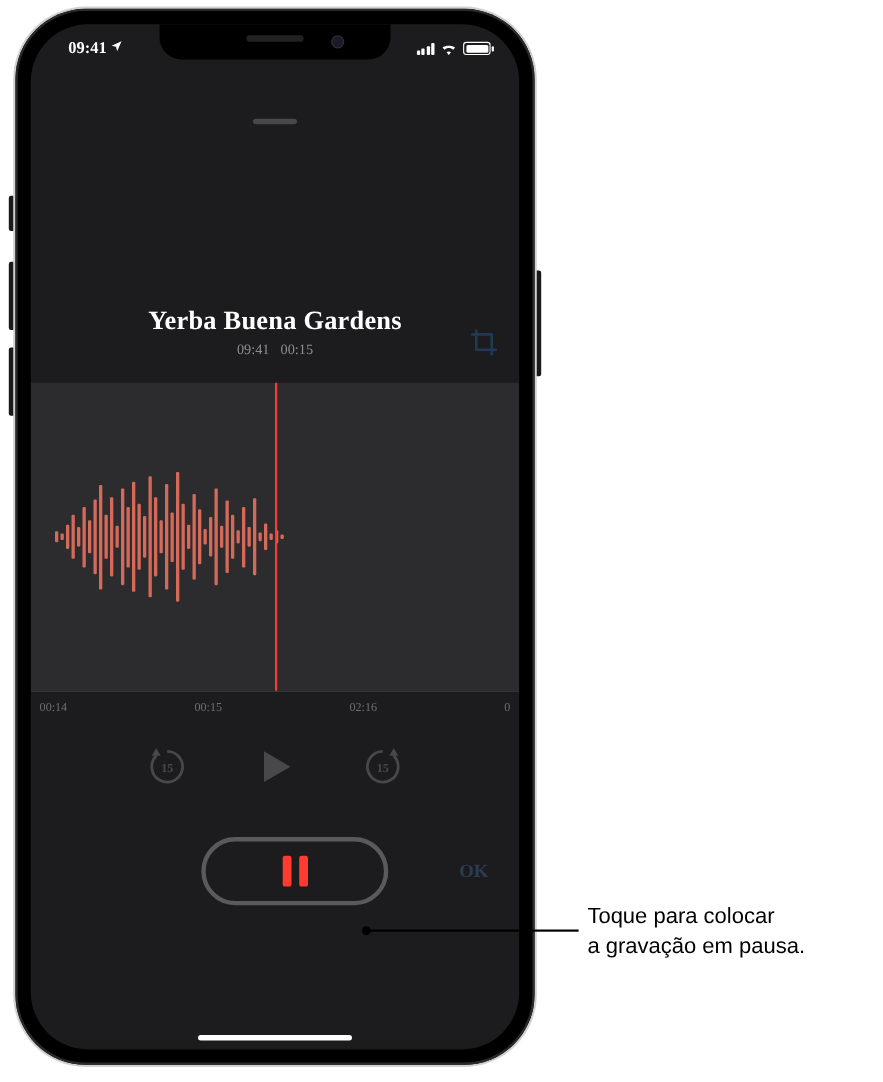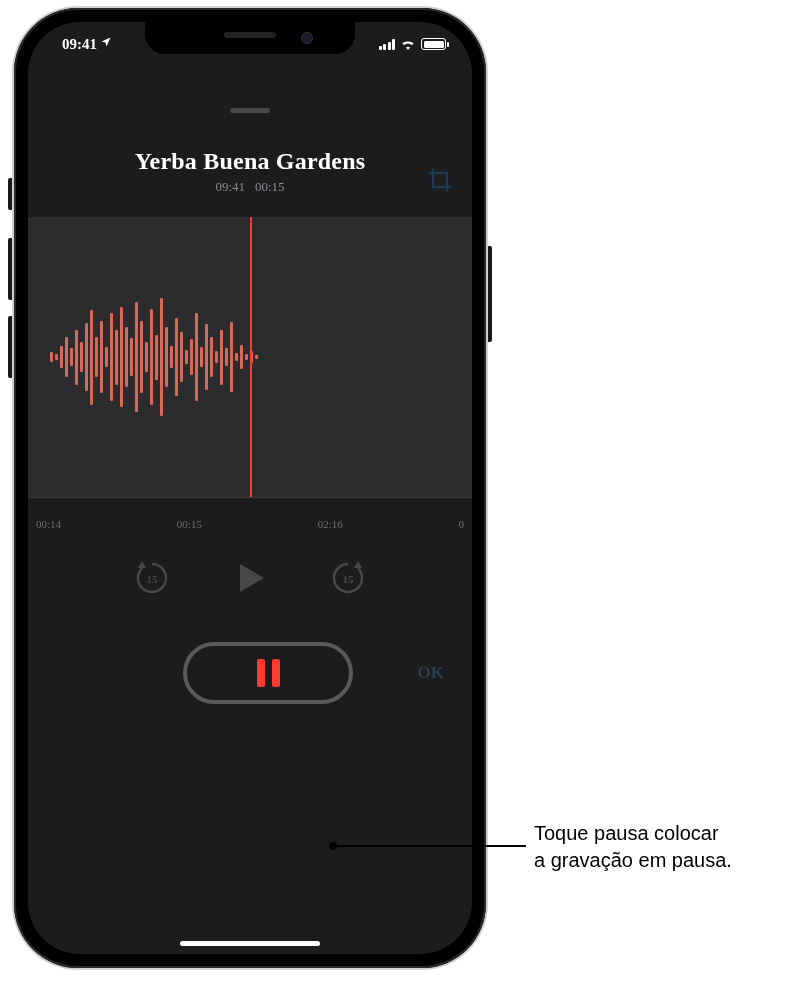--- a/index.html
+++ b/index.html
@@ -106,20 +106,21 @@
     transform: translateX(-50%);
     width: 40px; height: 5px;
     background: #48484a;
     border-radius: 3px;
   }
   .content {
     position: absolute;
     top: 110px; left: 0; right: 0; bottom: 0;
     display: flex;
     flex-direction: column;
+    justify-content: center;
   }
   .title-area { text-align: center; padding: 16px 20px 2px; }
   .rec-title { font-size: 24px; font-weight: 700; letter-spacing: 0.2px;}
   .rec-sub { font-size: 13px; color: #8e8e93; margin-top: 4px; display:flex; gap:10px; justify-content:center;}
   .crop-btn {
     position: absolute;
     top: 34px; right: 18px;
     width: 28px; height: 28px;
     color: #1f3a52;
   }
@@ -155,21 +156,21 @@
     background: #ff3a2f;
   }
   .playhead::before, .playhead::after {
     content:''; position:absolute; left:50%; transform:translateX(-50%);
     width: 9px; height: 9px; background:#ff3a2f; border-radius:50%;
   }
   .playhead::before { top:-4px; }
   .playhead::after { bottom:-4px; }
   .time-ruler {
     display:flex; justify-content: space-between;
-    padding: 20px 8px 0;
+    padding: 8px 8px 0;
     color: #6e6e73; font-size: 11px;
     border-top: 0.5px solid #3a3a3c;
   }
   .time-ruler span { position: relative; }
   .big-timer {
     text-align: center;
     font-size: 44px;
     font-weight: 300;
     font-variant-numeric: tabular-nums;
     margin-top: 34px;
@@ -374,15 +375,15 @@
       </div>
 
     </div>
 
     <div class="home-ind"></div>
   </div>
 </div>
 
 <div class="callout"></div>
 <div class="callout-text">
-  <span>Toque pausa colocar</span><br>
+  <span>Toque para colocar</span><br>
   <span>a gravação em pausa.</span>
 </div>
 
 </body></html>

